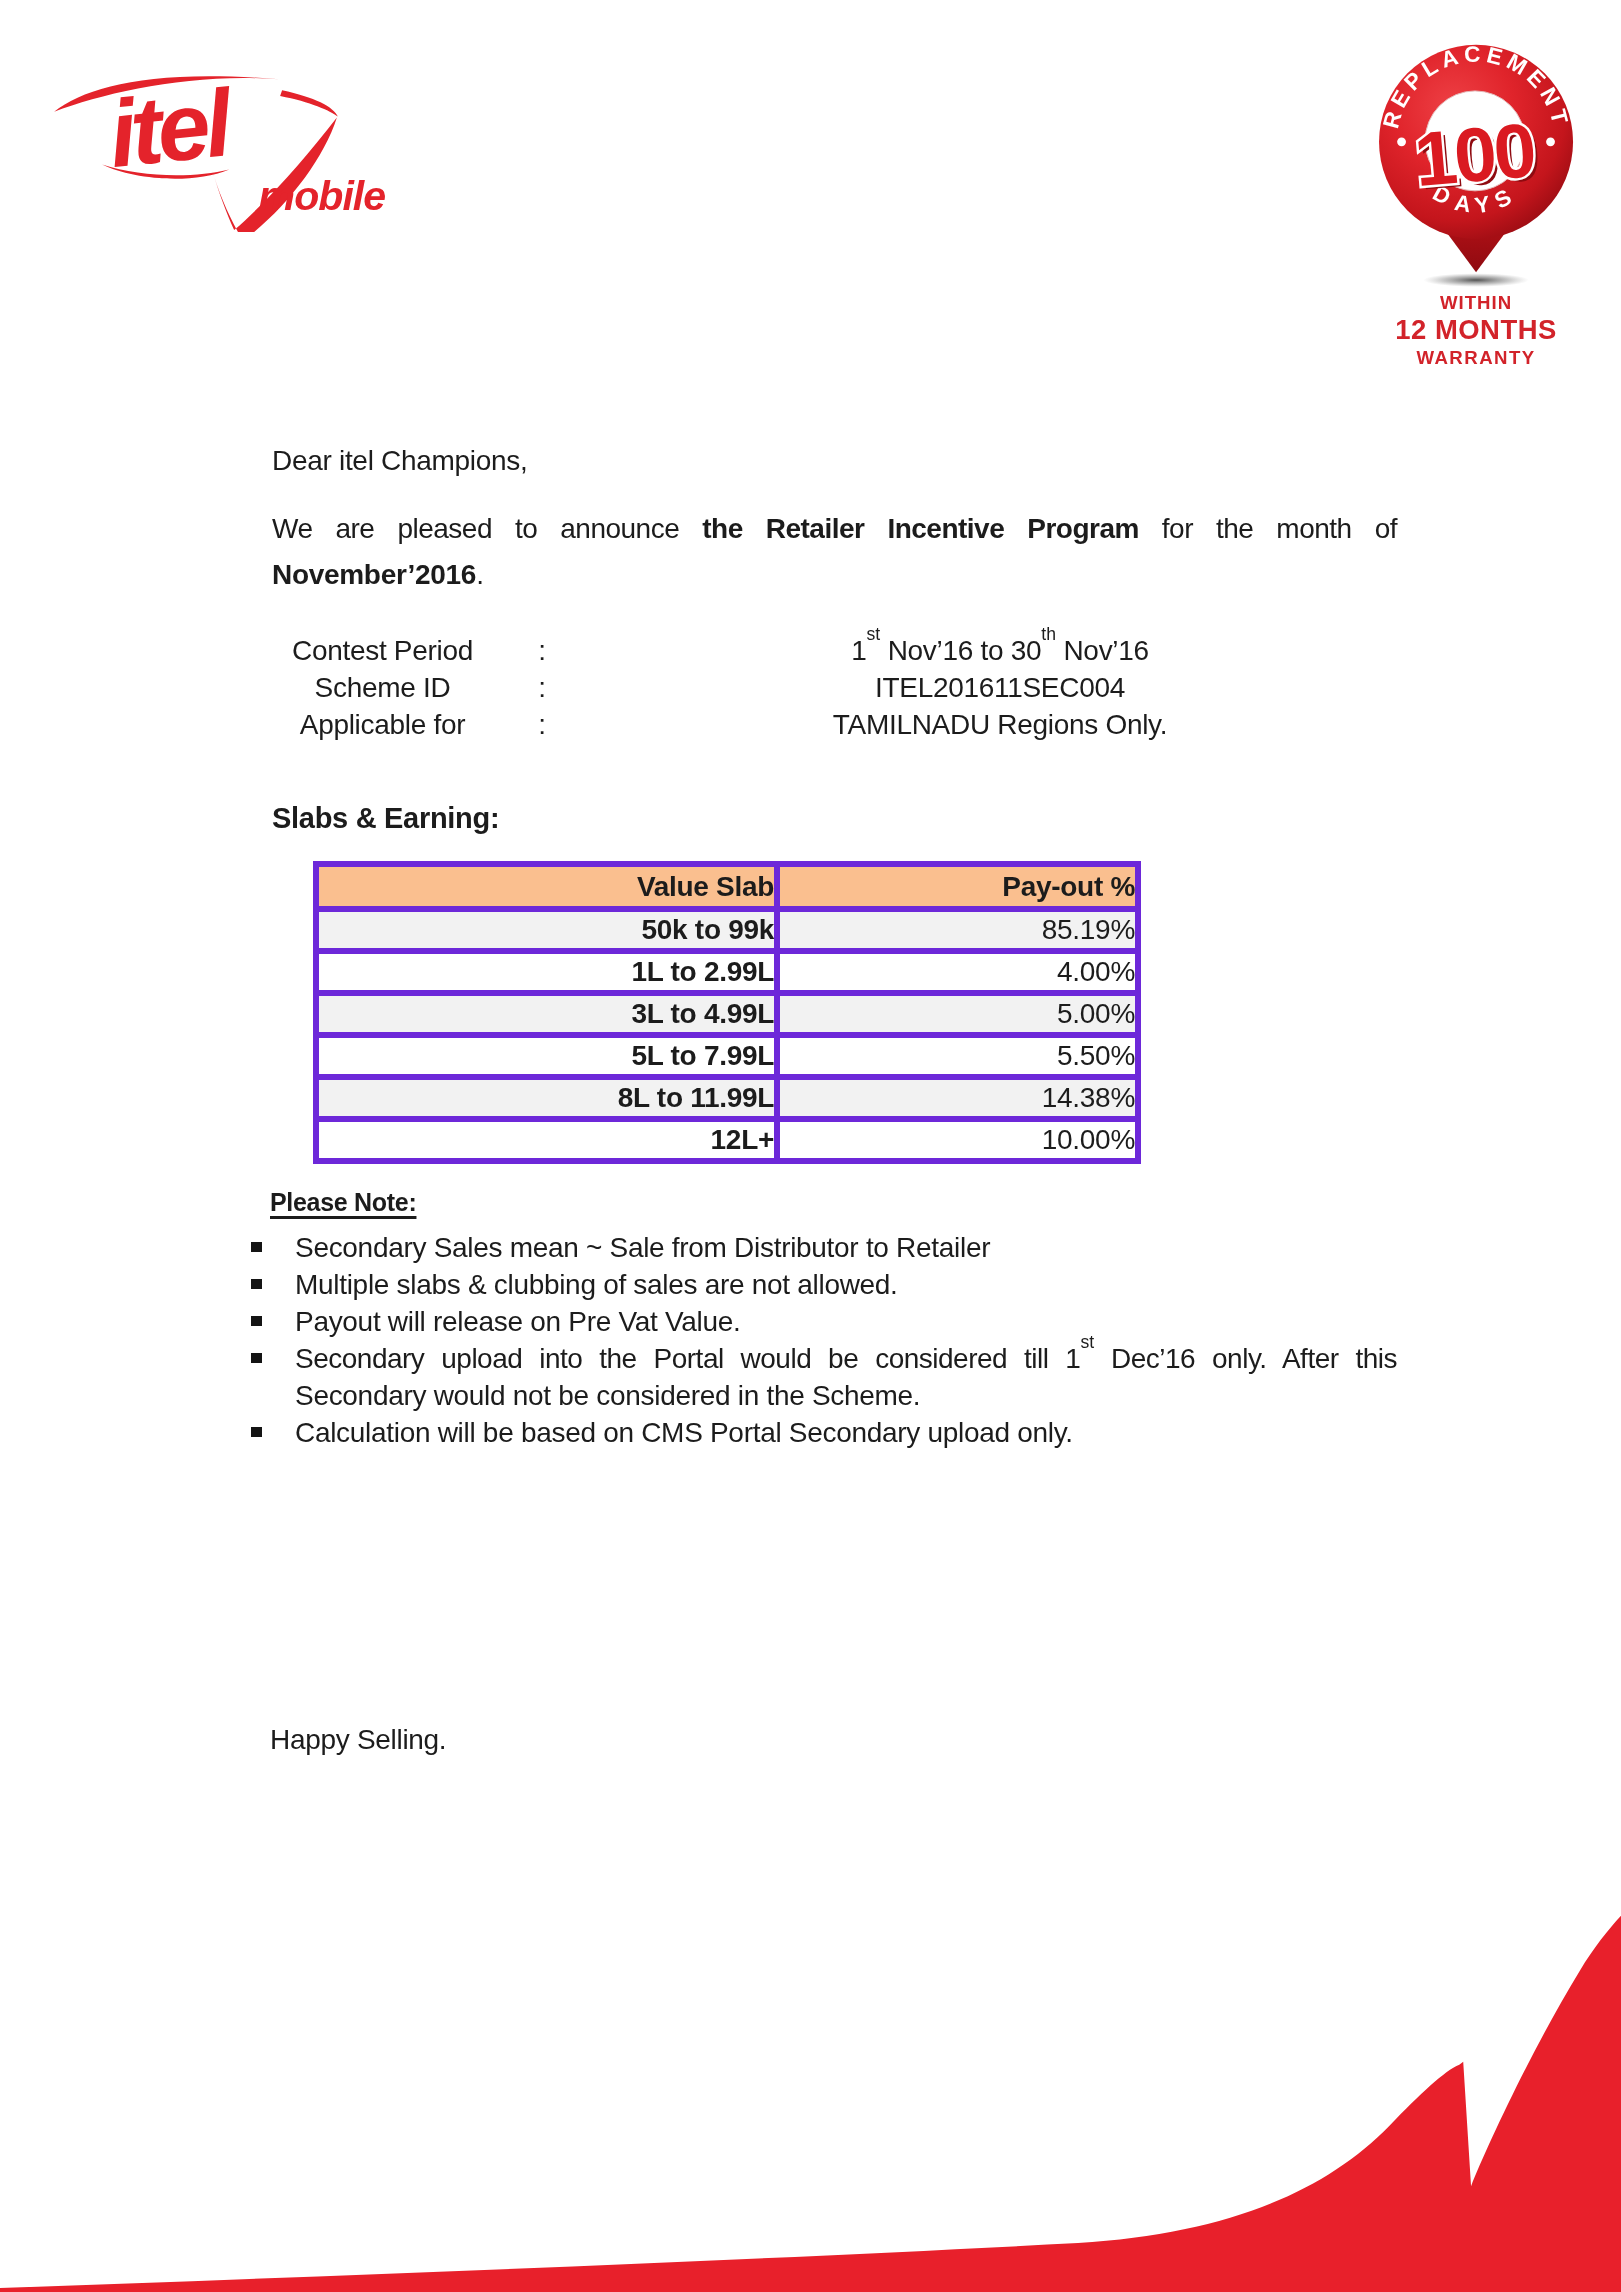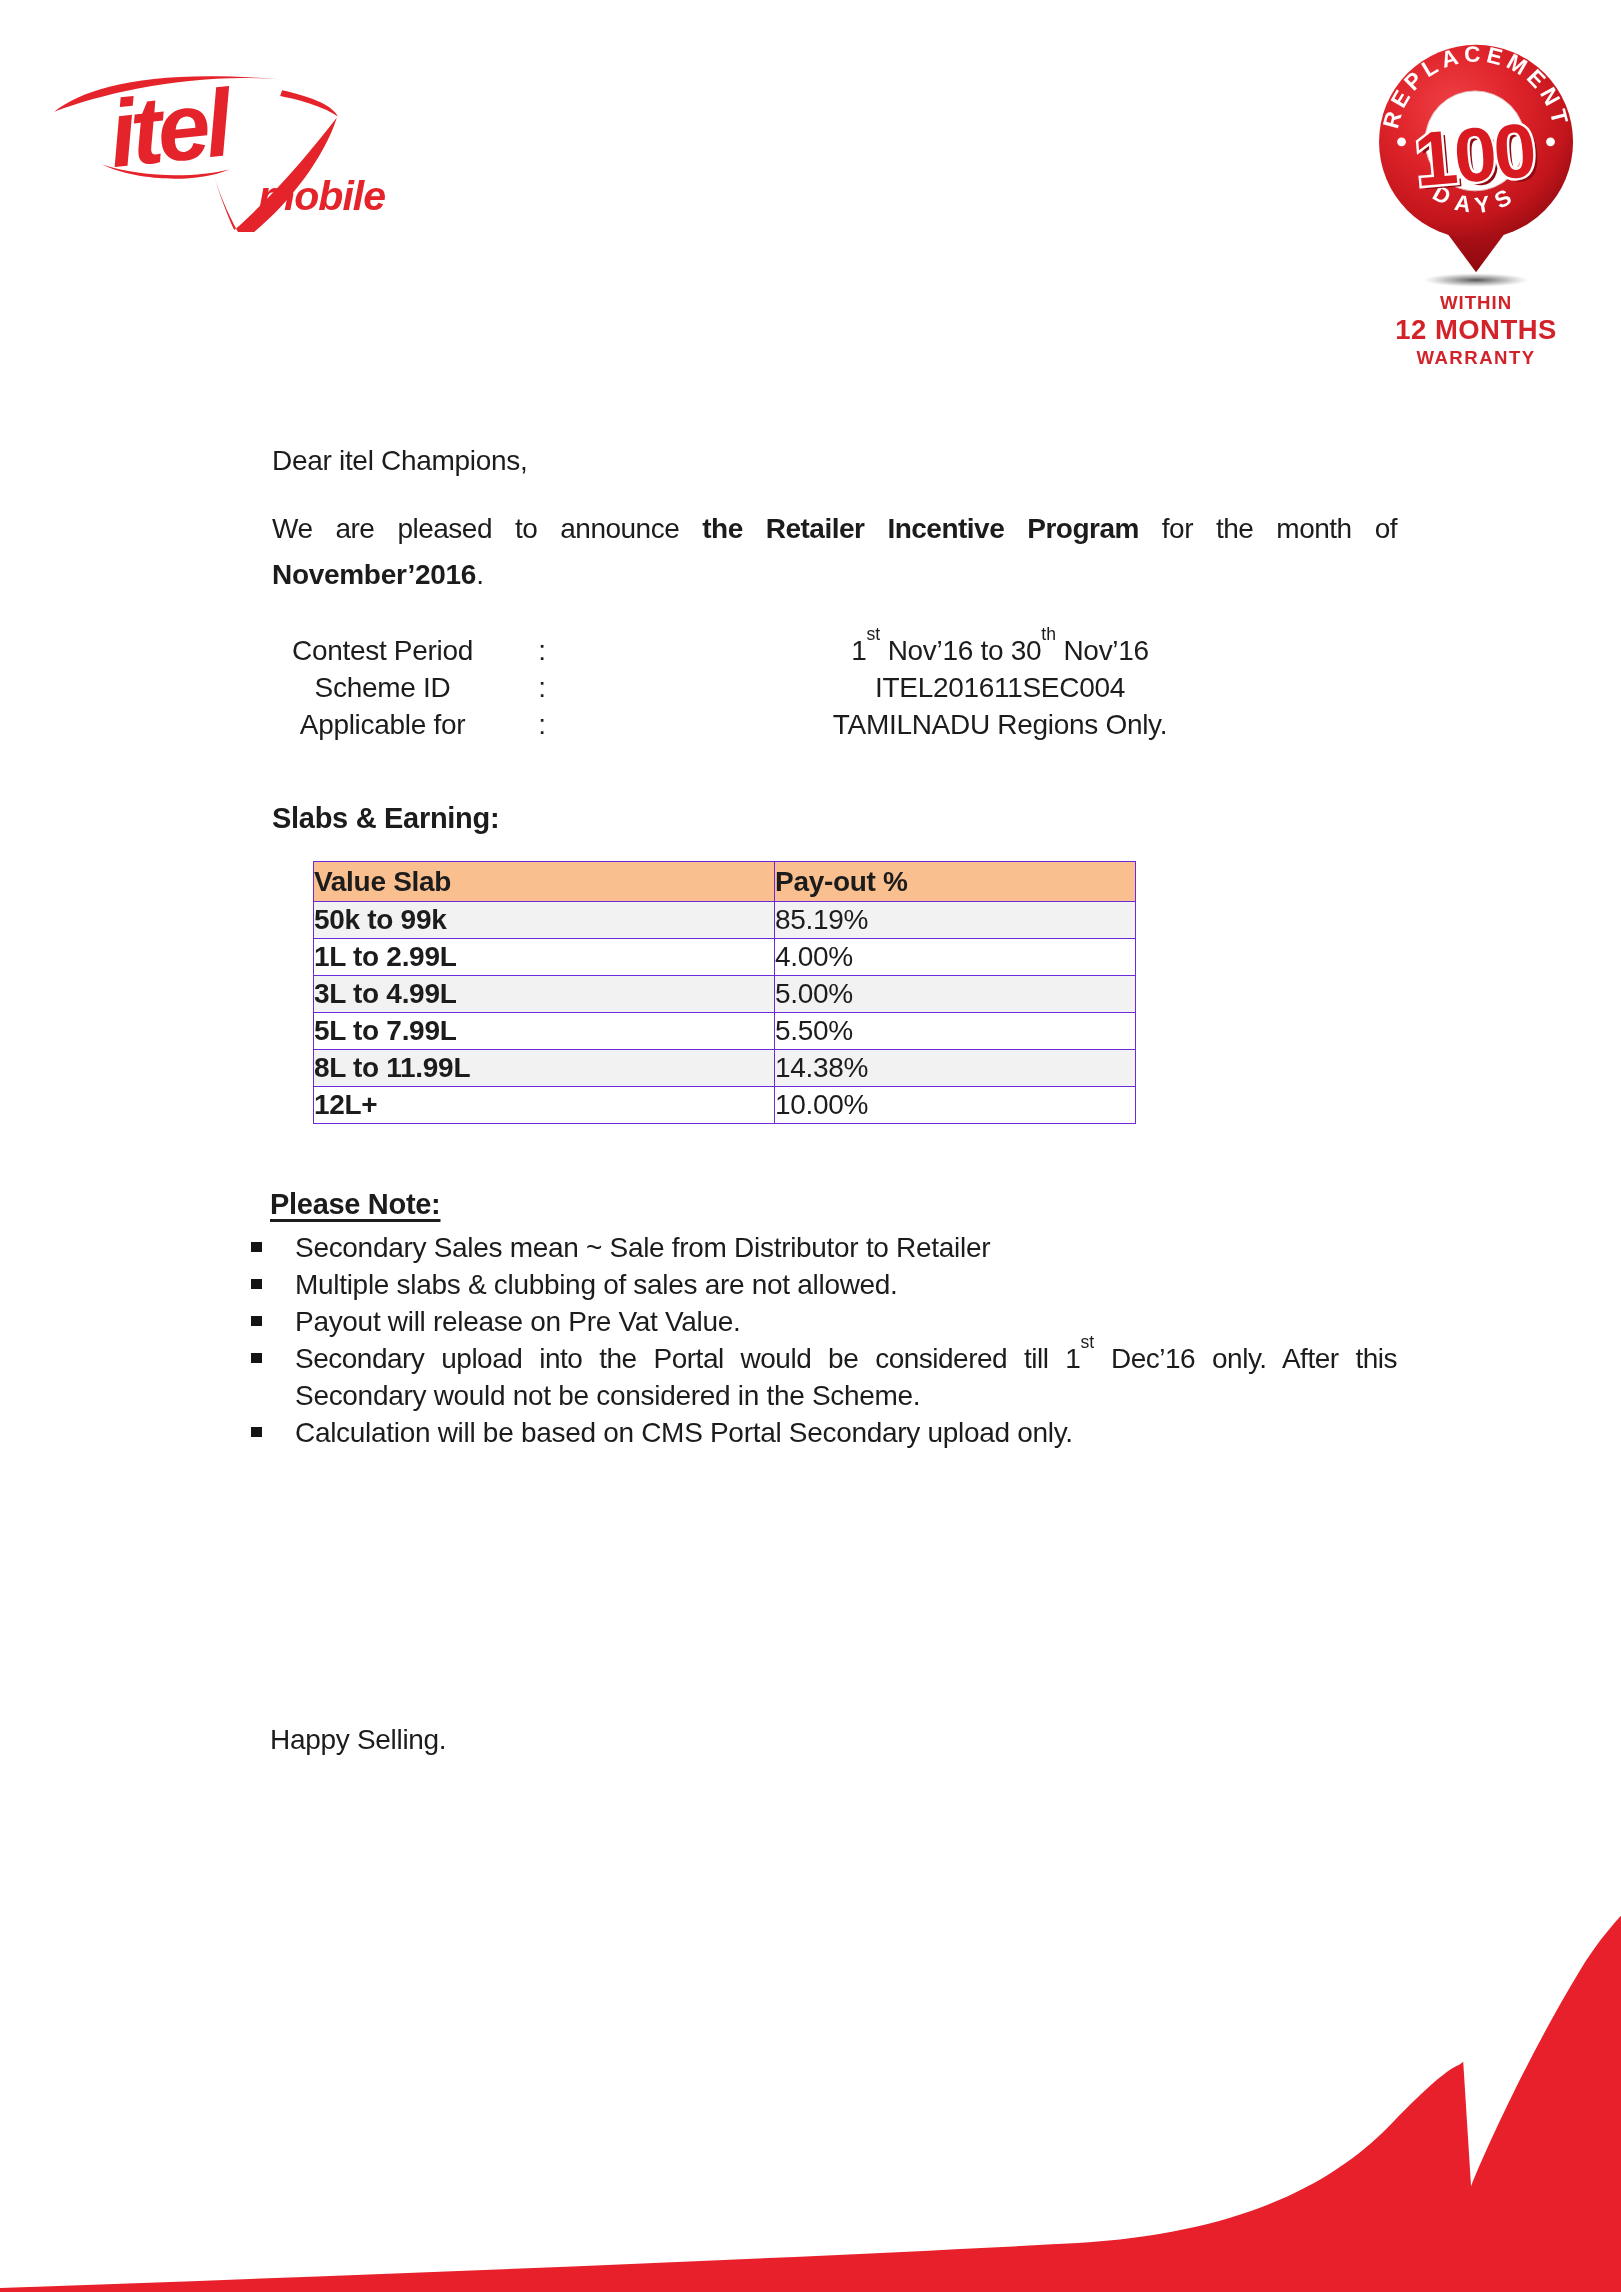--- a/index.html
+++ b/index.html
@@ -28,29 +28,29 @@
   
   .slabs-heading{left:272px;top:802px;font-size:29px;font-weight:bold;letter-spacing:-0.3px;}
 
   
   table.slab{
     position:absolute;left:313px;top:861px;
     border-collapse:collapse;table-layout:fixed;width:821px;
     font-size:28px;letter-spacing:-0.3px;
   }
   table.slab td,table.slab th{
-    border:1px solid #6d28d9;text-align:left;vertical-align:middle;padding:0;
+    border:6px solid #6d28d9;text-align:right;vertical-align:middle;padding:0;
   }
   table.slab th{height:39px;font-weight:bold;background:var(--header-bg,#fabf8f);}
   table.slab td{height:36px;}
   table.slab td.slab-col{font-weight:bold;}
   table.slab tr.alt td{background:var(--row-alt,#f2f2f2);}
 
   
-  .notes-heading{left:270px;top:1188px;font-size:29px;font-weight:bold;letter-spacing:-0.3px;
+  .notes-heading{left:270px;top:1188px;font-size:25px;font-weight:bold;letter-spacing:-0.3px;
     text-decoration:underline;text-decoration-thickness:2.5px;text-underline-offset:4.9px;}
   .notes{left:250px;top:1229px;width:1147px;}
   .note{position:relative;padding-left:45px;line-height:37px;}
   .sq{position:absolute;left:1px;top:12.7px;width:10.8px;height:10.8px;background:#141414;}
 
   .salutation{left:272px;top:442px;}
   .closing{left:270px;top:1721px;}
 
   
   .swoosh{left:0;bottom:0;width:1621px;height:528px;display:block;}

